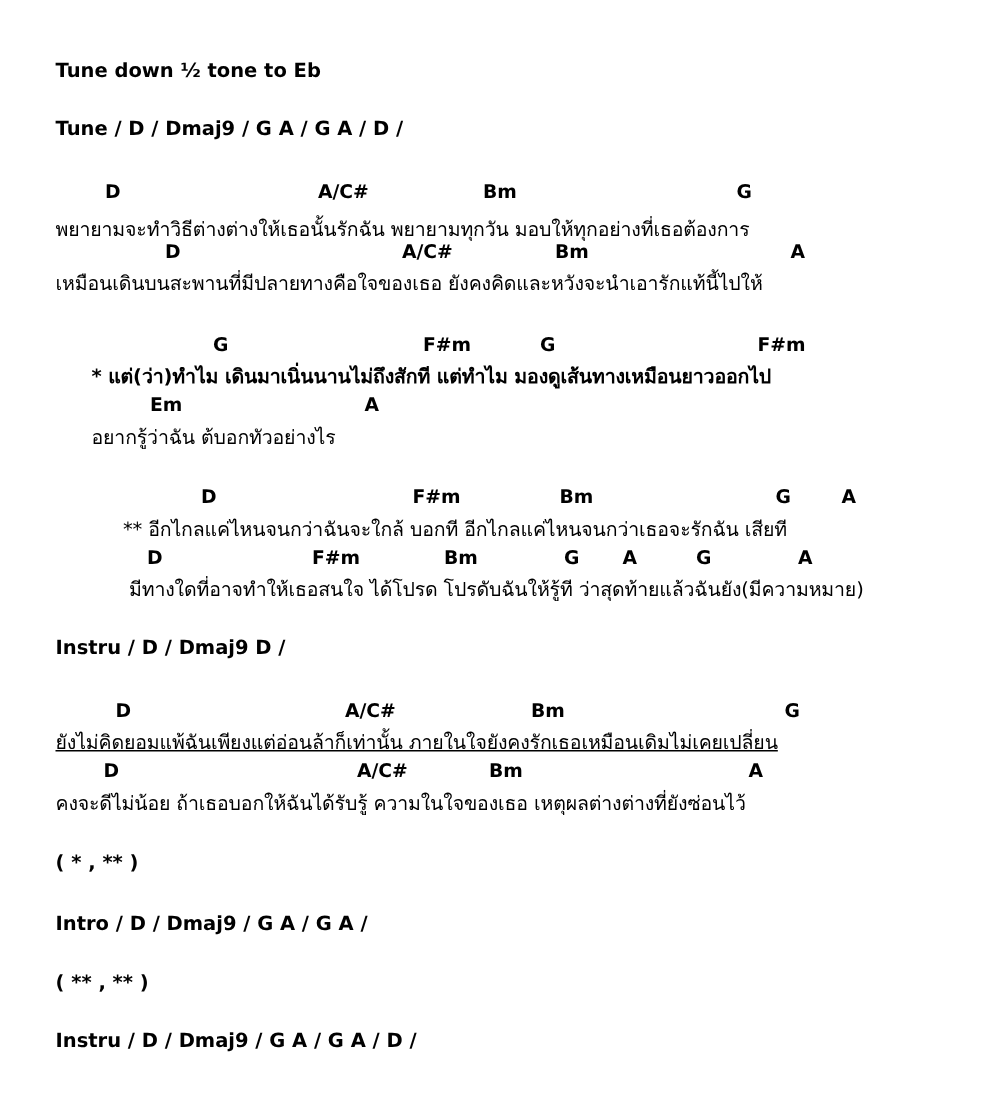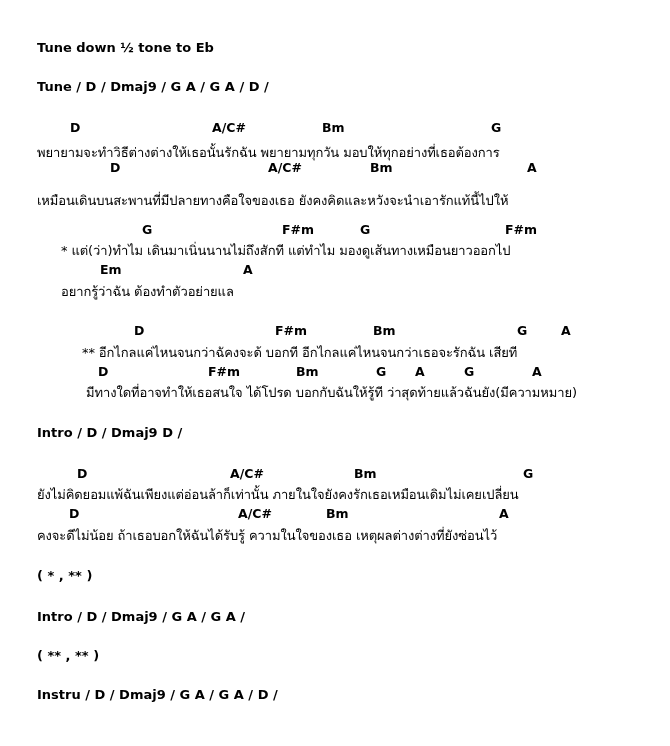--- a/index.html
+++ b/index.html
@@ -23,69 +23,69 @@
     <span class="chord" style="top:120px;left:322px;">Bm</span>
     <span class="chord" style="top:120px;left:491px;">G</span>
   </div>
   <span class="lyric" style="top:142px;left:37px;text-align:center;">พยายามจะทำวิธีต่างต่างให้เธอนั้นรักฉัน พยายามทุกวัน มอบให้ทุกอย่างที่เธอต้องการ</span>
   <div>
     <span class="chord" style="top:160px;left:110px;">D</span>
     <span class="chord" style="top:160px;left:268px;">A/C#</span>
     <span class="chord" style="top:160px;left:370px;">Bm</span>
     <span class="chord" style="top:160px;left:527px;">A</span>
   </div>
-  <span class="lyric" style="top:190px;left:37px;">เหมือนเดินบนสะพานที่มีปลายทางคือใจของเธอ ยังคงคิดและหวังจะนำเอารักแท้นี้ไปให้</span>
+  <span class="lyric" style="top:178px;left:37px;">เหมือนเดินบนสะพานที่มีปลายทางคือใจของเธอ ยังคงคิดและหวังจะนำเอารักแท้นี้ไปให้</span>
 </div>
 
 <div>
   <div>
     <span class="chord" style="top:222px;left:142px;">G</span>
     <span class="chord" style="top:222px;left:282px;">F#m</span>
     <span class="chord" style="top:222px;left:360px;">G</span>
     <span class="chord" style="top:222px;left:505px;">F#m</span>
   </div>
-  <span class="lyric" style="top:240px;left:61px;">* แต่(ว่า)ทำไม เดินมาเนิ่นนานไม่ถึงสักที แต่ทำไม มองดูเส้นทางเหมือนยาวออกไป</span>
+  <span class="lyric" style="top:240px;left:61px;font-weight:bold;">* แต่(ว่า)ทำไม เดินมาเนิ่นนานไม่ถึงสักที แต่ทำไม มองดูเส้นทางเหมือนยาวออกไป</span>
   <div>
     <span class="chord" style="top:262px;left:100px;">Em</span>
     <span class="chord" style="top:262px;left:243px;">A</span>
   </div>
-  <span class="lyric" style="top:281px;left:61px;">อยากรู้ว่าฉัน ต้องทำตัวอย่ายแล</span>
+  <span class="lyric" style="top:281px;left:61px;">อยากรู้ว่าฉัน ต้บอกทัวอย่างไร</span>
 </div>
 
 <div>
   <div>
     <span class="chord" style="top:323px;left:134px;">D</span>
     <span class="chord" style="top:323px;left:275px;">F#m</span>
     <span class="chord" style="top:323px;left:373px;">Bm</span>
     <span class="chord" style="top:323px;left:517px;">G</span>
     <span class="chord" style="top:323px;left:561px;">A</span>
   </div>
-  <span class="lyric" style="top:342px;left:82px;">** อีกไกลแค่ไหนจนกว่าฉัคงจะด้ บอกที อีกไกลแค่ไหนจนกว่าเธอจะรักฉัน เสียที</span>
+  <span class="lyric" style="top:342px;left:82px;">** อีกไกลแค่ไหนจนกว่าฉันจะใกล้ บอกที อีกไกลแค่ไหนจนกว่าเธอจะรักฉัน เสียที</span>
   <div>
     <span class="chord" style="top:364px;left:98px;">D</span>
     <span class="chord" style="top:364px;left:208px;">F#m</span>
     <span class="chord" style="top:364px;left:296px;">Bm</span>
     <span class="chord" style="top:364px;left:376px;">G</span>
     <span class="chord" style="top:364px;left:415px;">A</span>
     <span class="chord" style="top:364px;left:464px;">G</span>
     <span class="chord" style="top:364px;left:532px;">A</span>
   </div>
-  <span class="lyric" style="top:382px;left:86px;">มีทางใดที่อาจทำให้เธอสนใจ ได้โปรด บอกกับฉันให้รู้ที ว่าสุดท้ายแล้วฉันยัง(มีความหมาย)</span>
+  <span class="lyric" style="top:382px;left:86px;">มีทางใดที่อาจทำให้เธอสนใจ ได้โปรด โปรดับฉันให้รู้ที ว่าสุดท้ายแล้วฉันยัง(มีความหมาย)</span>
 </div>
 
-<div class="line hdr" style="top:425px;">Intro  / D / Dmaj9 D /</div>
+<div class="line hdr" style="top:425px;">Instru  / D / Dmaj9 D /</div>
 
 <div>
   <div>
     <span class="chord" style="top:466px;left:77px;">D</span>
     <span class="chord" style="top:466px;left:230px;">A/C#</span>
     <span class="chord" style="top:466px;left:354px;">Bm</span>
     <span class="chord" style="top:466px;left:523px;">G</span>
   </div>
-  <span class="lyric" style="top:484px;left:37px;">ยังไม่คิดยอมแพ้ฉันเพียงแต่อ่อนล้าก็เท่านั้น ภายในใจยังคงรักเธอเหมือนเดิมไม่เคยเปลี่ยน</span>
+  <span class="lyric" style="top:484px;left:37px;text-decoration:underline;">ยังไม่คิดยอมแพ้ฉันเพียงแต่อ่อนล้าก็เท่านั้น ภายในใจยังคงรักเธอเหมือนเดิมไม่เคยเปลี่ยน</span>
   <div>
     <span class="chord" style="top:506px;left:69px;">D</span>
     <span class="chord" style="top:506px;left:238px;">A/C#</span>
     <span class="chord" style="top:506px;left:326px;">Bm</span>
     <span class="chord" style="top:506px;left:499px;">A</span>
   </div>
   <span class="lyric" style="top:525px;left:37px;">คงจะดีไม่น้อย ถ้าเธอบอกให้ฉันได้รับรู้ ความในใจของเธอ เหตุผลต่างต่างที่ยังซ่อนไว้</span>
 </div>
 
 <div class="line hdr" style="top:568px;">( * , ** )</div>

